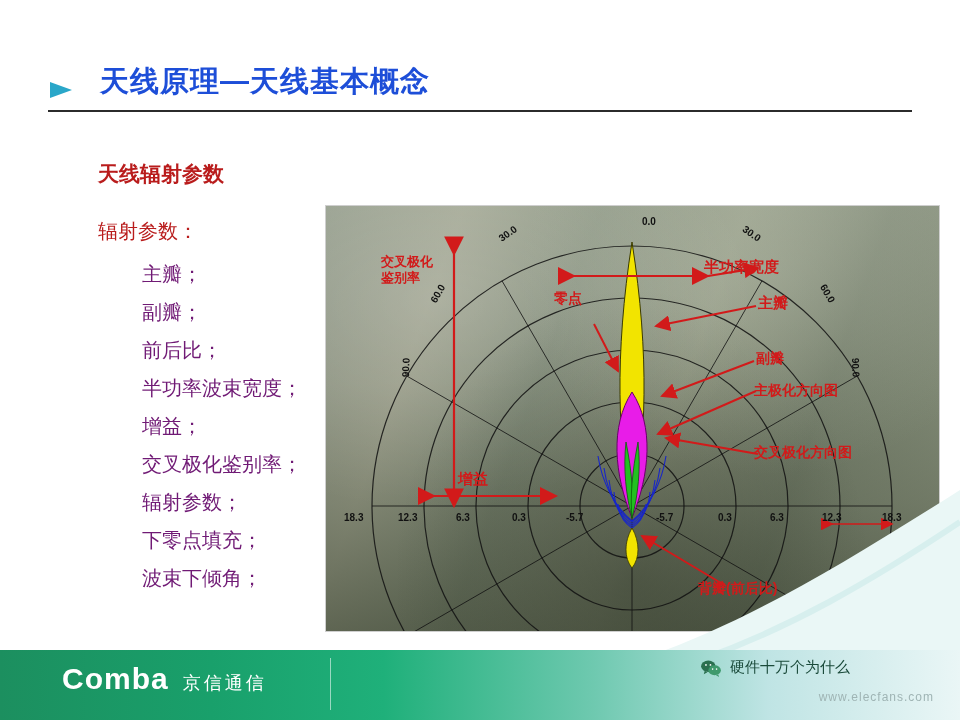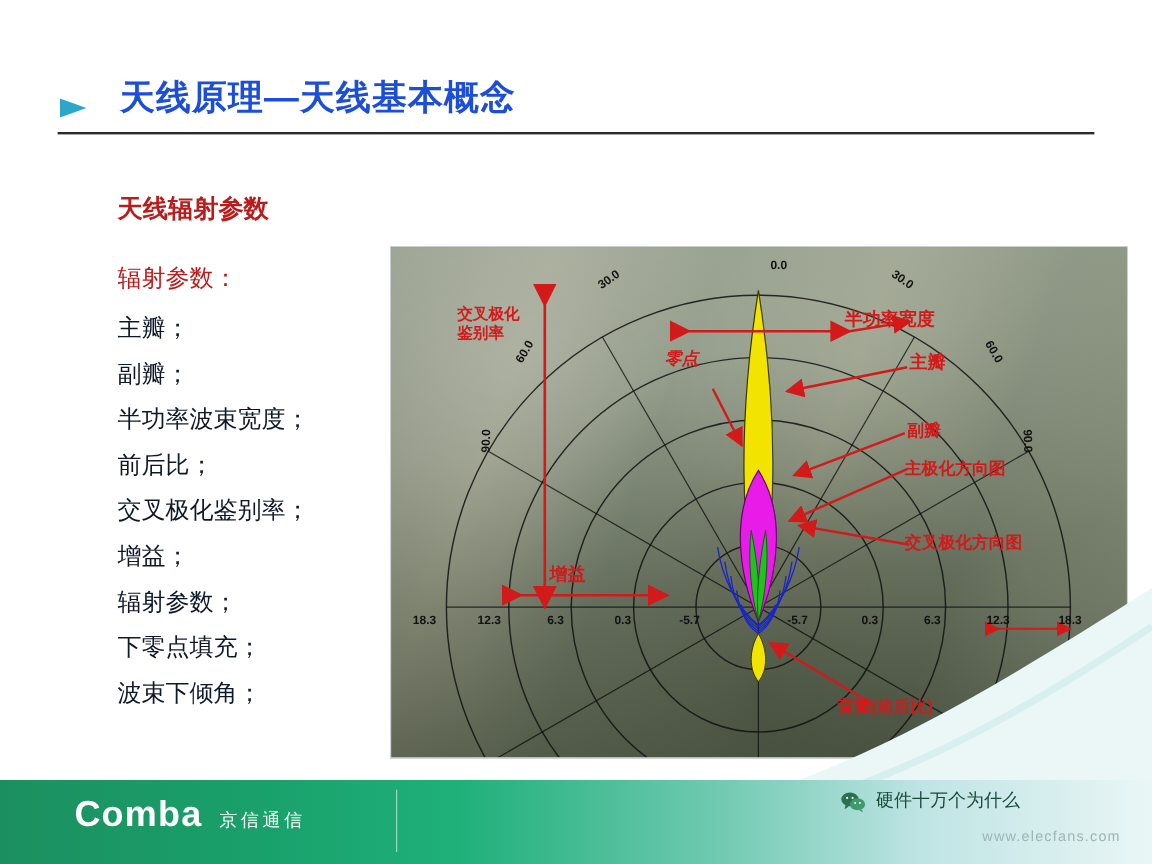--- a/index.html
+++ b/index.html
@@ -74,23 +74,24 @@
     white-space: nowrap;
   }
   .param-list {
     position: absolute;
     left: 98px;
     top: 255px;
     width: 220px;
   }
   .param-list div {
     font-size: 20px;
-    color: #0f172a;
+    color: #701a75;
     line-height: 38px;
     white-space: nowrap;
+    margin-left: 44px;
   }
   
   .figure {
     position: absolute;
     left: 325px;
     top: 205px;
     width: 613px;
     height: 425px;
     border: 1px solid #cfcfcf;
     overflow: hidden;
@@ -175,21 +176,21 @@
     align-items: baseline;
     gap: 14px;
     color: #ffffff;
   }
   .footer-brand .brand-en {
     font-size: 30px;
     font-weight: bold;
     letter-spacing: 1px;
   }
   .footer-brand .brand-cn {
-    font-size: 15px;
+    font-size: 18px;
     letter-spacing: 3px;
   }
   .footer-divider {
     position: absolute;
     left: 330px;
     top: 8px;
     width: 1px;
     height: 52px;
     background: rgba(255,255,255,0.55);
   }
@@ -235,24 +236,24 @@
     </svg>
     <div class="title-text">天线原理—天线基本概念</div>
   </div>
   <div class="title-rule"></div>
 
   <div class="subhead">天线辐射参数</div>
   <div class="param-label">辐射参数：</div>
   <div class="param-list">
     <div>主瓣；</div>
     <div>副瓣；</div>
+    <div>前后比；</div>
     <div>半功率波束宽度；</div>
-    <div>前后比；</div>
+    <div>增益；</div>
     <div>交叉极化鉴别率；</div>
-    <div>增益；</div>
     <div>辐射参数；</div>
     <div>下零点填充；</div>
     <div>波束下倾角；</div>
   </div>
 
   <div class="figure">
     <div class="fig-photo"></div>
 
     <svg class="fig-svg" viewBox="0 0 613 425">
 
@@ -328,21 +329,21 @@
         <line x1="400" y1="380" x2="316" y2="330" marker-end="url(#arrS)"></line>
 
         <line x1="506" y1="318" x2="566" y2="318" marker-start="url(#arrS)" marker-end="url(#arrS)" stroke-width="1.6"></line>
       </g>
     </svg>
 
     <div class="fig-label" style="left:55px; top:48px; font-size:13px;">
       <div>交叉极化</div>
       <div>鉴别率</div>
     </div>
-    <div class="fig-label" style="left:228px; top:84px; font-size:14px;font-style:italic;">零点</div>
+    <div class="fig-label" style="left:228px; top:84px; font-size:14px;">零点</div>
     <div class="fig-label" style="left:378px; top:52px; font-size:15px;">半功率宽度</div>
     <div class="fig-label" style="left:432px; top:88px; font-size:15px;">主瓣</div>
     <div class="fig-label" style="left:430px; top:144px; font-size:14px;">副瓣</div>
     <div class="fig-label" style="left:428px; top:176px; font-size:14px;">主极化方向图</div>
     <div class="fig-label" style="left:428px; top:238px; font-size:14px;">交叉极化方向图</div>
     <div class="fig-label" style="left:132px; top:264px; font-size:15px;">增益</div>
     <div class="fig-label" style="left:372px; top:374px; font-size:14px;">背瓣(前后比)</div>
 
     <div class="fig-tick" style="left:292px; top:10px;padding-left:24px;">0.0</div>
     <div class="fig-tick" style="left:416px; top:22px; transform:rotate(35deg);">30.0</div>

